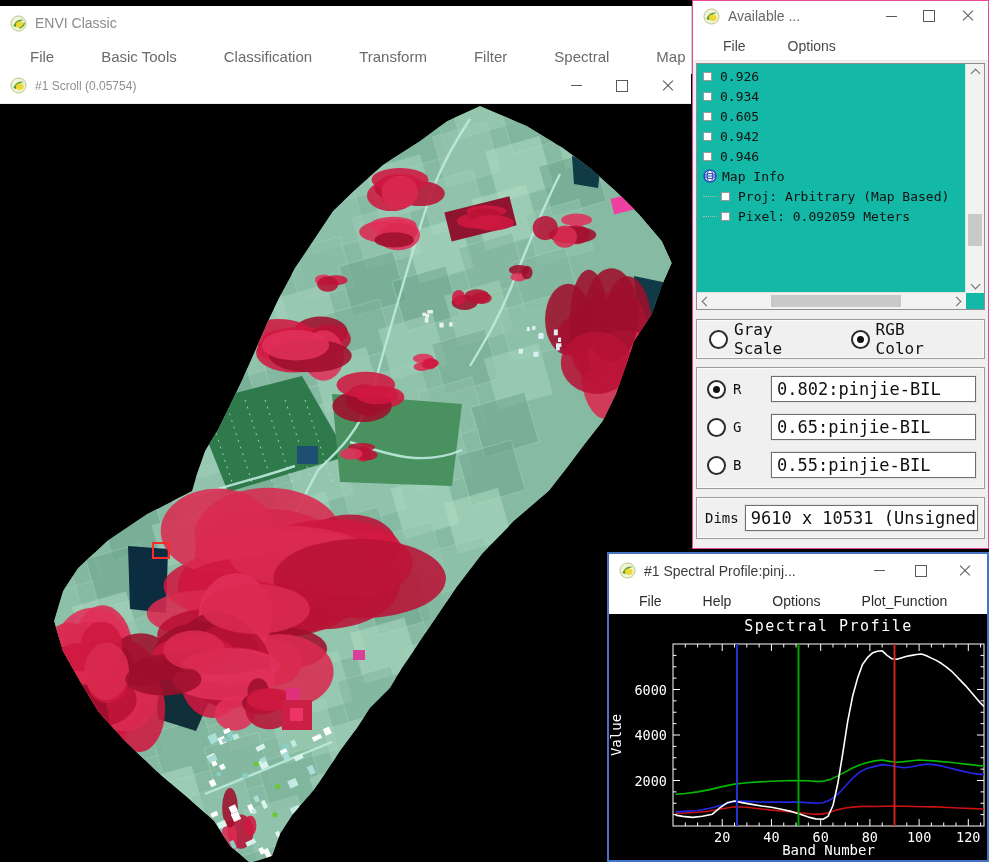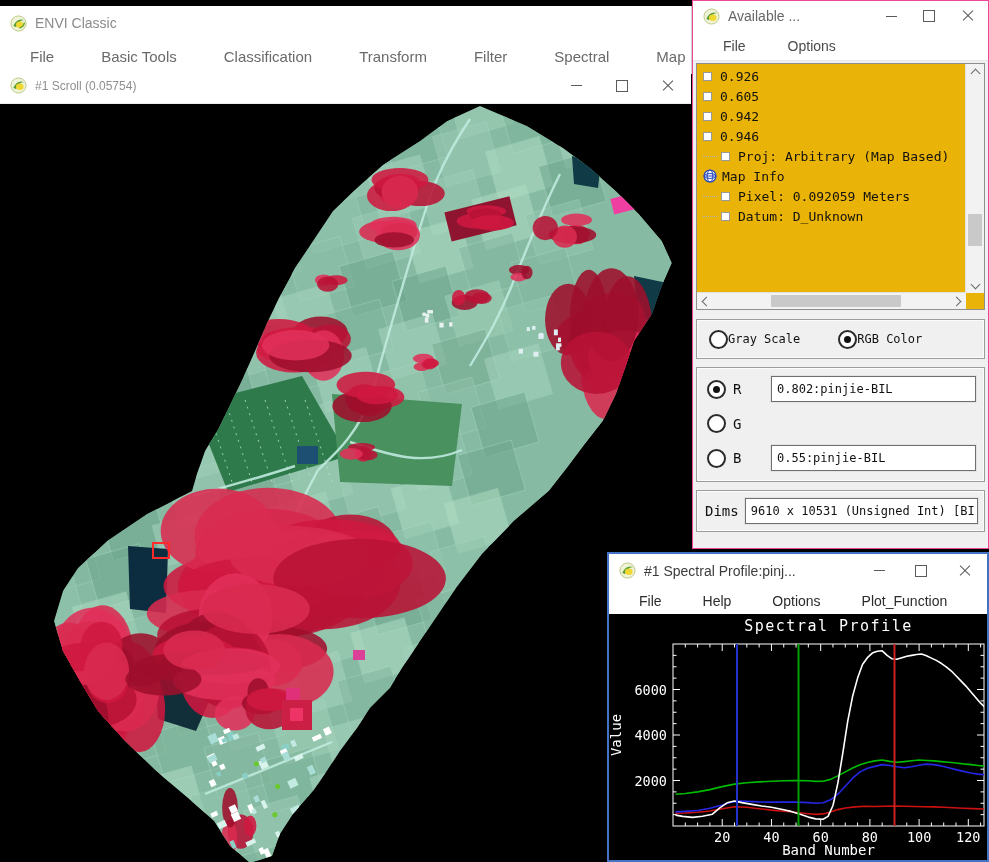--- a/index.html
+++ b/index.html
@@ -32,47 +32,47 @@
   #scroll-window .title-text{color:#8f8f8f;font-size:12px;}
   .scroll-canvas{width:691px;height:759px;background:#000;position:relative;}
 
   
   #available-window{left:692px;top:0;width:297px;height:549px;background:#f0f0f0;border:1px solid #ec4899;}
   #available-window .titlebar{height:30px;}
   #available-window .title-text{color:#666;font-size:14px;}
   #avail-menubar{height:29px;background:#fff;border-bottom:1px solid #e8e8e8;padding-left:10px;}
   #avail-menubar .menu-item{font-size:14px;color:#4a4a4a;margin-right:22px;}
   .avail-body{padding:2px 3px 0 3px;font-family:"DejaVu Sans Mono",monospace;}
-  .listbox{position:relative;height:245px;background:#eab308;border:1px solid #8f8f8f;overflow:hidden;}
+  .listbox{position:relative;height:245px;background:#14b8a6;border:1px solid #8f8f8f;overflow:hidden;}
   .list-inner{position:absolute;left:0;top:0;right:18px;bottom:16px;overflow:hidden;padding-top:2px;}
   .list-row{display:flex;align-items:center;height:20px;font-size:13px;color:#111;padding-left:6px;white-space:nowrap;}
   .cbsq{width:7px;height:7px;border:1px solid #9a9a9a;margin-right:8px;flex:0 0 auto;background:#fff;}
   .tree-indent{width:14px;border-bottom:1px dotted #b5b5b5;height:0;margin-right:4px;flex:0 0 auto;}
   .globe{width:14px;height:14px;margin-right:5px;flex:0 0 auto;}
   .vscroll{position:absolute;top:0;right:0;bottom:16px;width:18px;background:#f2f2f2;border-left:1px solid #e0e0e0;}
   .hscroll{position:absolute;left:0;right:18px;bottom:0;height:16px;background:#f2f2f2;border-top:1px solid #e0e0e0;}
   .sb-btn{position:absolute;display:flex;align-items:center;justify-content:center;}
   .chev{width:6px;height:6px;border-right:1.4px solid #6a6a6a;border-bottom:1.4px solid #6a6a6a;display:block;}
   .chev.up{transform:rotate(-135deg);margin-top:3px;} .chev.down{transform:rotate(45deg);margin-bottom:2px;}
   .chev.left{transform:rotate(135deg);margin-left:3px;} .chev.right{transform:rotate(-45deg);margin-right:3px;}
   .vthumb{position:absolute;left:2px;right:2px;background:#c9c9c9;}
   .hthumb{position:absolute;top:2px;bottom:2px;background:#c9c9c9;}
   .panel{border:1px solid #9c9c9c;background:#f0f0f0;box-shadow:inset 0 0 0 1px #fbfbfb;}
   .mode-panel{margin-top:9px;height:38px;display:flex;align-items:center;padding-left:12px;}
   .radio{width:15px;height:15px;border:2px solid #2b2b2b;border-radius:50%;background:#fff;display:inline-flex;align-items:center;justify-content:center;flex:0 0 auto;}
   .radio .dot{width:7px;height:7px;border-radius:50%;background:#111;display:none;}
   .radio.sel .dot{display:block;}
-  .radio-label{font-size:12px;color:#111;margin-left:0;}
+  .radio-label{font-size:16px;color:#111;margin-left:6px;}
   .mode-opt{display:flex;align-items:center;margin-right:38px;}
   .rgb-panel{margin-top:8px;padding:8px 8px 10px 10px;}
   .chan-row{display:flex;align-items:center;margin-bottom:12px;}
   .chan-row:last-child{margin-bottom:0;}
   .chan-label{font-size:14px;color:#111;margin:0 0 0 7px;width:14px;}
   .field{background:#fff;border:1px solid #6f6f6f;box-shadow:0 0 0 1px #e3e3e3;height:24px;display:flex;align-items:center;
-         font-size:12px;color:#111;padding-left:5px;white-space:nowrap;overflow:hidden;flex:1;margin-left:24px;}
+         font-size:17px;color:#111;padding-left:5px;white-space:nowrap;overflow:hidden;flex:1;margin-left:24px;}
   .dims-panel{margin-top:8px;height:40px;display:flex;align-items:center;padding:0 6px 0 8px;}
   .dims-label{font-size:14px;color:#111;flex:0 0 auto;}
   .dims-panel .field{margin-left:6px;}
 
   
   #spectral-window{left:607px;top:552px;width:382px;height:310px;border:2px solid #4472c4;background:#fff;}
   #spectral-window .titlebar{height:33px;}
   #spectral-window .title-text{color:#3c3c3c;font-size:14px;}
   #spectral-menubar{height:27px;padding-left:10px;}
   #spectral-menubar .menu-item{font-size:14px;color:#2c2c2c;margin-right:21px;}
@@ -519,53 +519,52 @@
     </div>
   <div class="avail-body">
     <div class="listbox">
       <div class="list-inner" id="band-list">
           <div class="list-row">
             <span class="cbsq"></span>
             <span>0.926</span>
           </div>
           <div class="list-row">
             <span class="cbsq"></span>
+            <span>0.934</span>
+          </div>
+          <div class="list-row">
+            <span class="cbsq"></span>
             <span>0.605</span>
           </div>
           <div class="list-row">
             <span class="cbsq"></span>
             <span>0.942</span>
           </div>
           <div class="list-row">
             <span class="cbsq"></span>
             <span>0.946</span>
-          </div>
-          <div class="list-row">
-            <span class="tree-indent"></span>
-            <span class="cbsq"></span>
-            <span>Proj: Arbitrary (Map Based)</span>
           </div>
           <div class="list-row">
             <span class="globe"><svg width="14" height="14" viewBox="0 0 14 14">
                 <circle cx="7" cy="7" r="6" fill="#fff" stroke="#2244bb" stroke-width="1.2"></circle>
                 <ellipse cx="7" cy="7" rx="2.8" ry="6" fill="none" stroke="#2244bb"></ellipse>
                 <ellipse cx="7" cy="7" rx="6" ry="2.4" fill="none" stroke="#2244bb"></ellipse>
                 <line x1="1" y1="7" x2="13" y2="7" stroke="#2244bb"></line>
               </svg></span>
             <span>Map Info</span>
           </div>
           <div class="list-row">
             <span class="tree-indent"></span>
             <span class="cbsq"></span>
-            <span>Pixel: 0.092059 Meters</span>
+            <span>Proj: Arbitrary (Map Based)</span>
           </div>
           <div class="list-row">
             <span class="tree-indent"></span>
             <span class="cbsq"></span>
-            <span>Datum: D_Unknown</span>
+            <span>Pixel: 0.092059 Meters</span>
           </div>
         </div>
       <div class="vscroll">
         <div class="sb-btn" style="top:0;left:0;right:0;height:16px">
             <span class="chev up"></span>
           </div>
         <div class="vthumb" style="top:150px;height:32px"></div>
         <div class="sb-btn" style="bottom:0;left:0;right:0;height:16px">
             <span class="chev down"></span>
           </div>
@@ -596,20 +595,21 @@
         <div class="chan-row">
           <span class="radio sel">
             <span class="dot"></span>
           </span>
           <span class="chan-label" style="font-family: &quot;DejaVu Sans Mono&quot;, monospace;">R</span>
           <div class="field">0.802:pinjie-BIL</div>
         </div>
         <div class="chan-row">
           <span class="radio"></span>
           <span class="chan-label" style="font-family: &quot;DejaVu Sans Mono&quot;, monospace;">G</span>
+          <div class="field">0.65:pinjie-BIL</div>
         </div>
         <div class="chan-row">
           <span class="radio"></span>
           <span class="chan-label" style="font-family: &quot;DejaVu Sans Mono&quot;, monospace;">B</span>
           <div class="field">0.55:pinjie-BIL</div>
         </div>
       </div>
     <div class="panel dims-panel">
       <span class="dims-label">Dims</span>
       <div class="field">9610 x 10531 (Unsigned Int) [BI</div>

